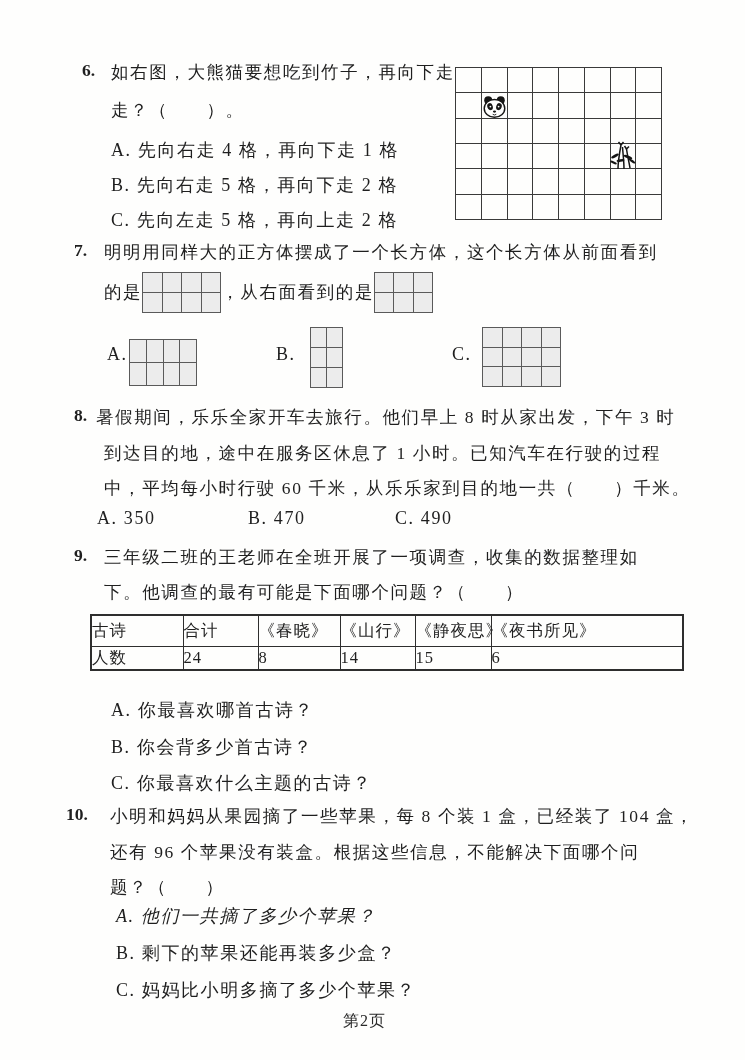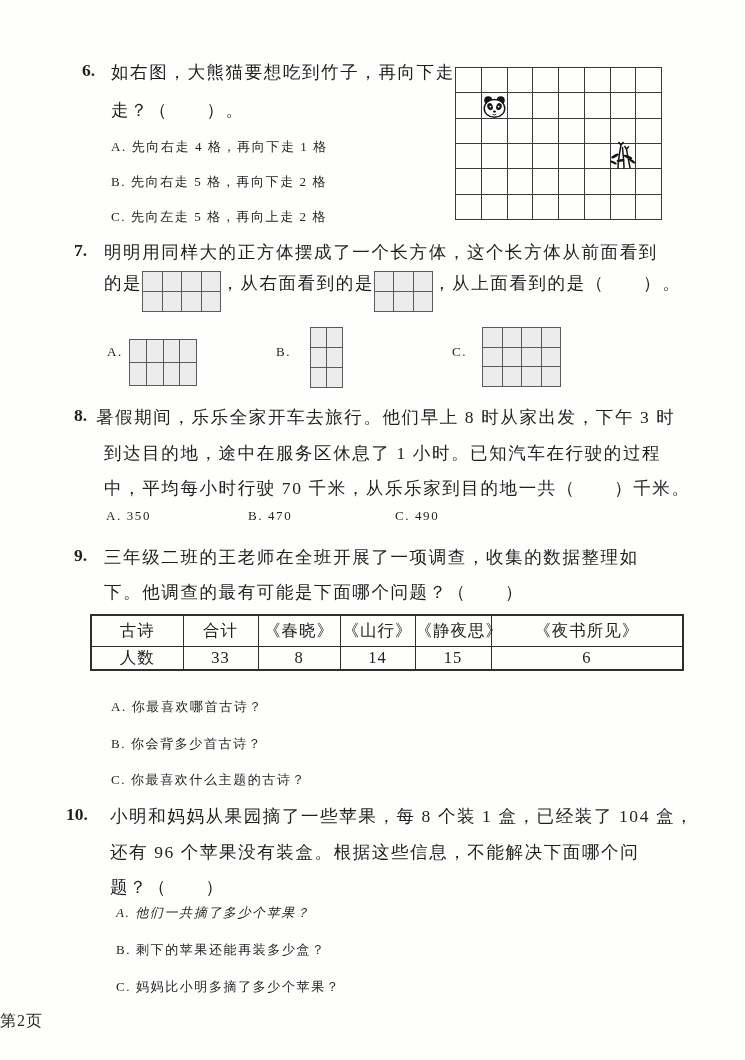--- a/index.html
+++ b/index.html
@@ -8,34 +8,34 @@
     position:relative;
     width:745px;height:1060px;
     background:#fefefd;
     font-family:"Liberation Serif","DejaVu Serif",serif;
     color:#1f1f1f;
     overflow:hidden;
   }
   .abs{position:absolute;white-space:nowrap;}
   .qnum{font-weight:bold;font-size:17.5px;}
   .qline{font-size:17.5px;letter-spacing:1.6px;line-height:24px;}
-  .opt{font-size:13px;letter-spacing:1.6px;}
+  .opt{font-size:18px;letter-spacing:1.6px;}
   
   .qgrid{border-top:1px solid #3a3a3a;border-left:1px solid #3a3a3a;box-sizing:content-box;}
   .qgrid i{display:block;border-right:1px solid #3a3a3a;border-bottom:1px solid #3a3a3a;}
   .qgrid.shaded{border-color:#5a5a5a;}
   .qgrid.shaded i{background:#ececec;border-color:#5a5a5a;}
   .icon-in-grid{position:absolute;}
   
-  .inline-row{display:flex;align-items:flex-start;}
+  .inline-row{display:flex;align-items:center;}
   .inline-row .qline{display:inline-block;}
   
   table.survey{border-collapse:collapse;table-layout:fixed;width:592px;}
   table.survey td{
-    border:1px solid #2e2e2e;text-align:center;vertical-align:middle;
+    border:1px solid #2e2e2e;text-align:left;vertical-align:middle;
     font-size:16.5px;letter-spacing:1px;padding:0;
   }
   table.survey{border:2px solid #2e2e2e;}
   .footer{font-size:16px;letter-spacing:1px;color:#2a2a2a;}
 </style>
 </head>
 <body>
 
 <div class="page">
 
@@ -148,21 +148,20 @@
         </div>
       <span class="qline">，从右面看到的是</span>
       <div class="qgrid shaded" style="width: 58px; height: 40px; grid-auto-rows: 1fr; display: grid; grid-template-columns: repeat(3, 1fr);">
           <i></i>
           <i></i>
           <i></i>
           <i></i>
           <i></i>
           <i></i>
         </div>
-      <span class="qline">，从上面看到的是（　　）。</span>
     </div>
 
     <span class="abs opt" style="left:107px;top:344px;">A.</span>
     <div class="abs qgrid shaded" style="left: 129px; top: 339px; width: 67px; height: 46px; grid-auto-rows: 1fr; display: grid; grid-template-columns: repeat(4, 1fr);">
         <i></i>
         <i></i>
         <i></i>
         <i></i>
         <i></i>
         <i></i>
@@ -194,22 +193,22 @@
         <i></i>
         <i></i>
         <i></i>
       </div>
   </div>
 
   <div>
     <span class="abs qnum" style="left:74px;top:405px;">8.</span>
     <span class="abs qline" style="left:96px;top:405px;">暑假期间，乐乐全家开车去旅行。他们早上 8 时从家出发，下午 3 时</span>
     <span class="abs qline" style="left:104px;top:441px;">到达目的地，途中在服务区休息了 1 小时。已知汽车在行驶的过程</span>
-    <span class="abs qline" style="left:104px;top:476px;">中，平均每小时行驶 70 千米，从乐乐家到目的地一共（　　）千米。</span>
-    <span class="abs opt" style="left:106px;top:508px;">A. 350</span>
+    <span class="abs qline" style="left:104px;top:476px;">中，平均每小时行驶 60 千米，从乐乐家到目的地一共（　　）千米。</span>
+    <span class="abs opt" style="left:97px;top:508px;">A. 350</span>
     <span class="abs opt" style="left:248px;top:508px;">B. 470</span>
     <span class="abs opt" style="left:395px;top:508px;">C. 490</span>
   </div>
 
   <div>
     <span class="abs qnum" style="left:74px;top:545px;">9.</span>
     <span class="abs qline" style="left:104px;top:545px;">三年级二班的王老师在全班开展了一项调查，收集的数据整理如</span>
     <span class="abs qline" style="left:104px;top:580px;">下。他调查的最有可能是下面哪个问题？（　　）</span>
 
     <table class="survey abs" style="left:90px;top:614px;">
@@ -225,21 +224,21 @@
           <tr style="height:31px">
         <td>古诗</td>
         <td>合计</td>
         <td>《春晓》</td>
         <td>《山行》</td>
         <td>《静夜思》</td>
         <td>《夜书所见》</td>
       </tr>
       <tr style="height:24px">
         <td>人数</td>
-        <td>33</td>
+        <td>24</td>
         <td>8</td>
         <td>14</td>
         <td>15</td>
         <td>6</td>
       </tr>
     </tbody>
       </table>
 
     <span class="abs opt" style="left:111px;top:698px;">A. 你最喜欢哪首古诗？</span>
     <span class="abs opt" style="left:111px;top:735px;">B. 你会背多少首古诗？</span>
@@ -249,15 +248,15 @@
   <div>
     <span class="abs qnum" style="left:66px;top:804px;">10.</span>
     <span class="abs qline" style="left:110px;top:804px;">小明和妈妈从果园摘了一些苹果，每 8 个装 1 盒，已经装了 104 盒，</span>
     <span class="abs qline" style="left:110px;top:840px;">还有 96 个苹果没有装盒。根据这些信息，不能解决下面哪个问</span>
     <span class="abs qline" style="left:110px;top:875px;">题？（　　）</span>
     <span class="abs opt" style="left:116px;top:904px;font-style:italic;">A. 他们一共摘了多少个苹果？</span>
     <span class="abs opt" style="left:116px;top:941px;">B. 剩下的苹果还能再装多少盒？</span>
     <span class="abs opt" style="left:116px;top:978px;">C. 妈妈比小明多摘了多少个苹果？</span>
   </div>
 
-  <div class="abs footer" style="left:0;top:1011px;width:729px;text-align:left;">第2页</div>
+  <div class="abs footer" style="left:0;top:1011px;width:729px;text-align:center;">第2页</div>
 
 </div>
 
 </body></html>

